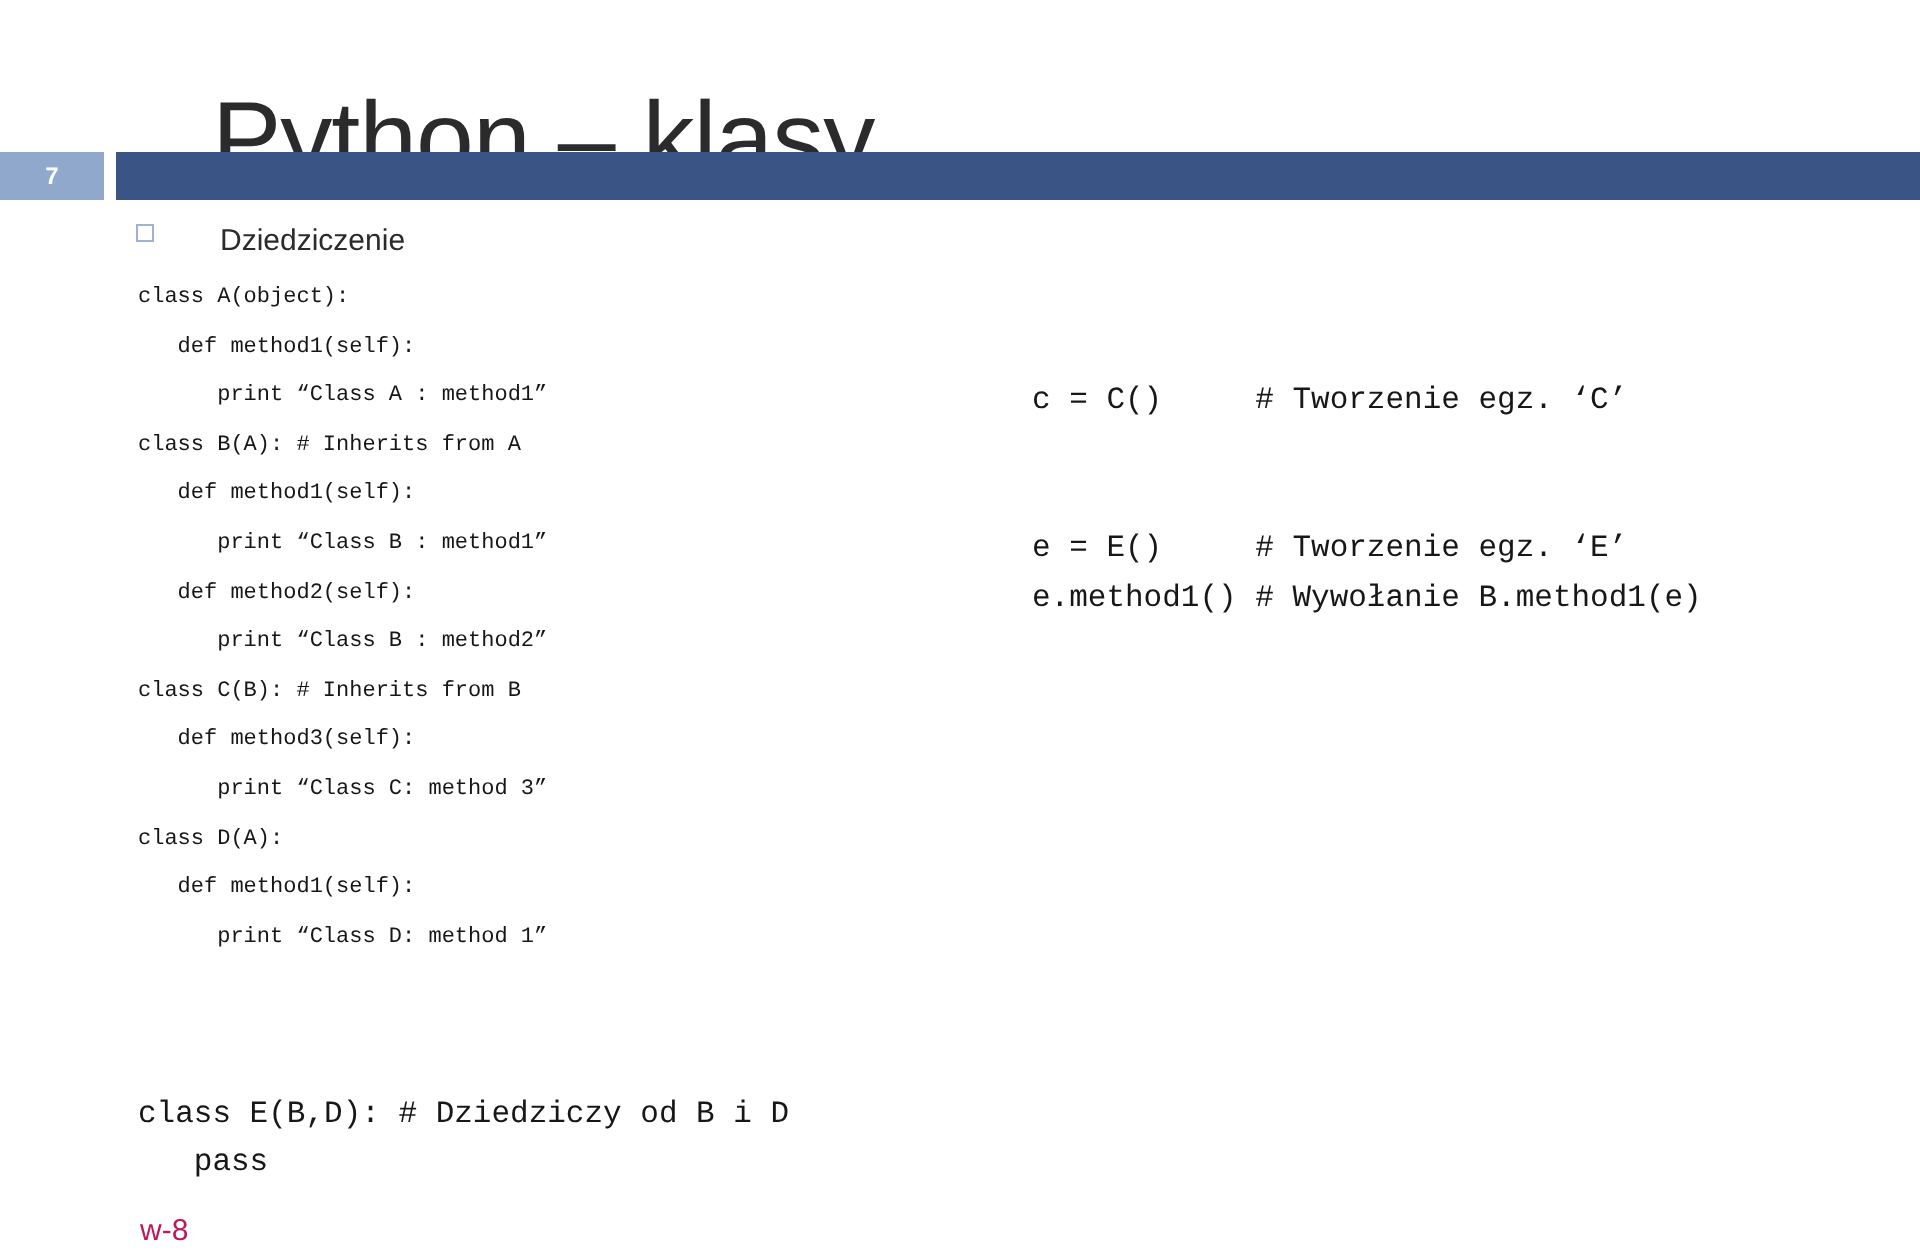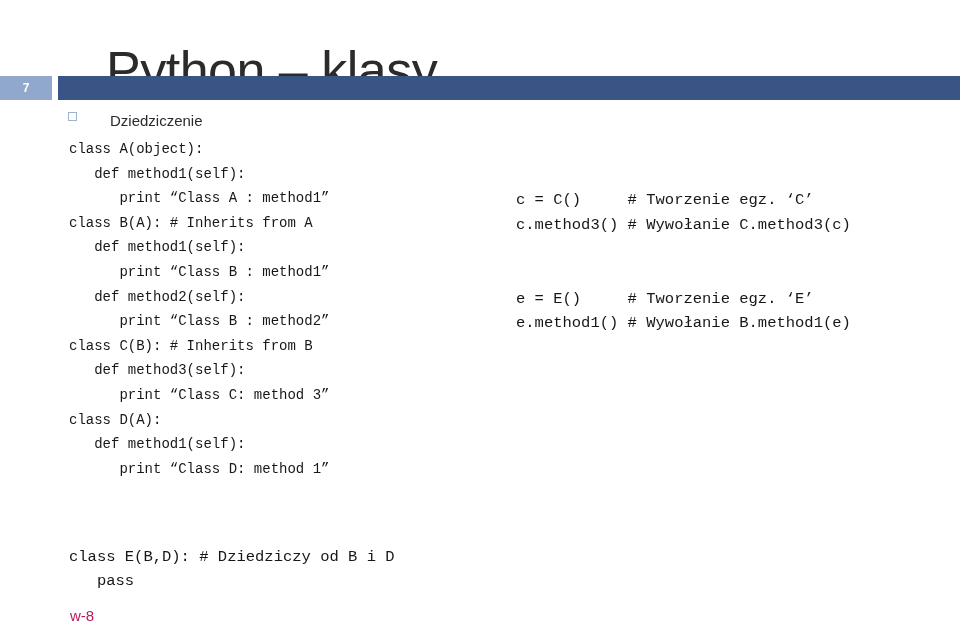--- a/index.html
+++ b/index.html
@@ -95,21 +95,21 @@
   }
 
   
   #code-left {
     position: absolute;
     left: 69px;
     top: 137px;
     width: 420px;
   }
   #code-left .code-line {
-    font-size: 14px;
+    font-size: 11px;
     line-height: 24.6px;
     height: 24.6px;
   }
 
   
   #code-right {
     position: absolute;
     left: 516px;
     top: 188px;
     width: 430px;
@@ -177,21 +177,20 @@
   <div class="code code-line">class C(B): # Inherits from B</div>
   <div class="code code-line">   def method3(self):</div>
   <div class="code code-line">      print “Class C: method 3”</div>
   <div class="code code-line">class D(A):</div>
   <div class="code code-line">   def method1(self):</div>
   <div class="code code-line">      print “Class D: method 1”</div>
 </div>
 
 <div id="code-right">
   <div class="code code-line">c = C()     # Tworzenie egz. ‘C’</div>
-  <div class="code code-line">c.method3() # Wywołanie C.method3(c)</div>
   <div class="code code-line blank"></div>
   <div class="code code-line blank"></div>
   <div class="code code-line">e = E()     # Tworzenie egz. ‘E’</div>
   <div class="code code-line">e.method1() # Wywołanie B.method1(e)</div>
 </div>
 
 <div id="code-bottom">
   <div class="code code-line">class E(B,D): # Dziedziczy od B i D</div>
   <div class="code code-line spaced">   pass</div>
 </div>

